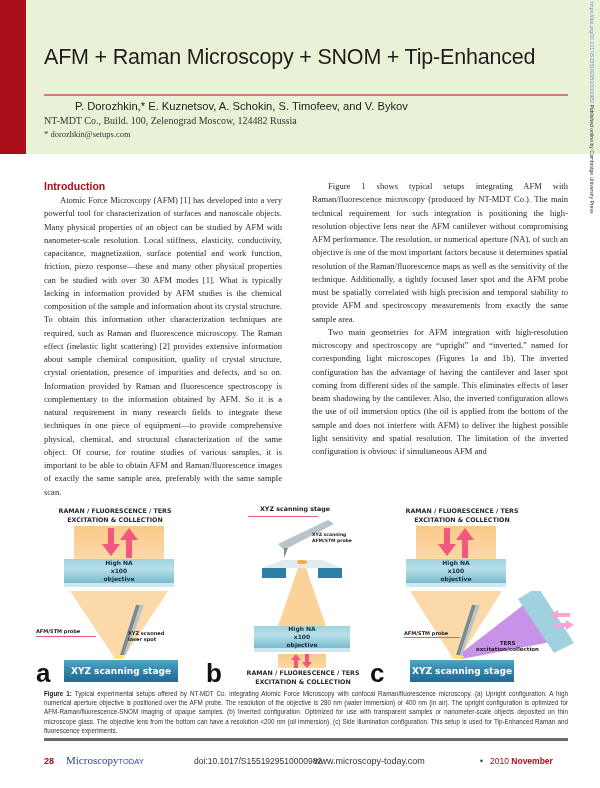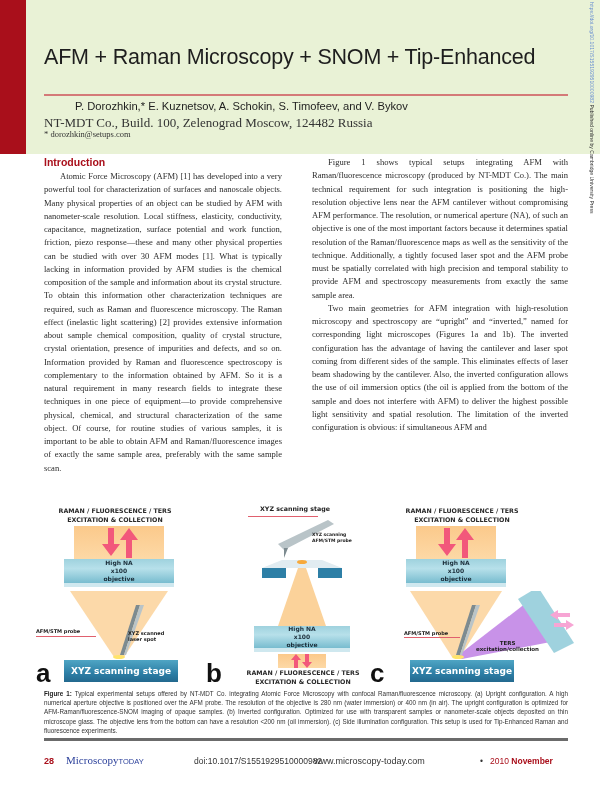--- a/index.html
+++ b/index.html
@@ -36,29 +36,29 @@
     position: absolute; left: 44px; top: 94px; width: 524px; height: 1.5px;
     background: #d47a78;
   }
   .authors {
     position: absolute; left: 44px; top: 100px;
     font-family: "Liberation Sans", sans-serif;
     font-size: 11.2px; color: #1e1e1e; padding-left: 31px;
   }
   .affil {
     position: absolute; left: 44px; top: 115px;
-    font-size: 13px; color: #333;
+    font-size: 10px; color: #333;
   }
   .email {
     position: absolute; left: 44px; top: 129px;
     font-size: 8.5px; color: #333;
   }
 
   .col {
-    position: absolute; top: 156px; width: 238px;
+    position: absolute; top: 180px; width: 238px;
   }
   .col.left { left: 44px; }
   .col.right { left: 312px; width: 256px; }
   .section-head {
     font-family: "Liberation Sans", sans-serif;
     font-size: 10.5px; color: #a90f1b; margin-bottom: 2px;
   }
   .body-text {
     font-size: 8.55px; line-height: 13.25px; text-align: justify; color: #2a2a2a;
     text-indent: 16px;

